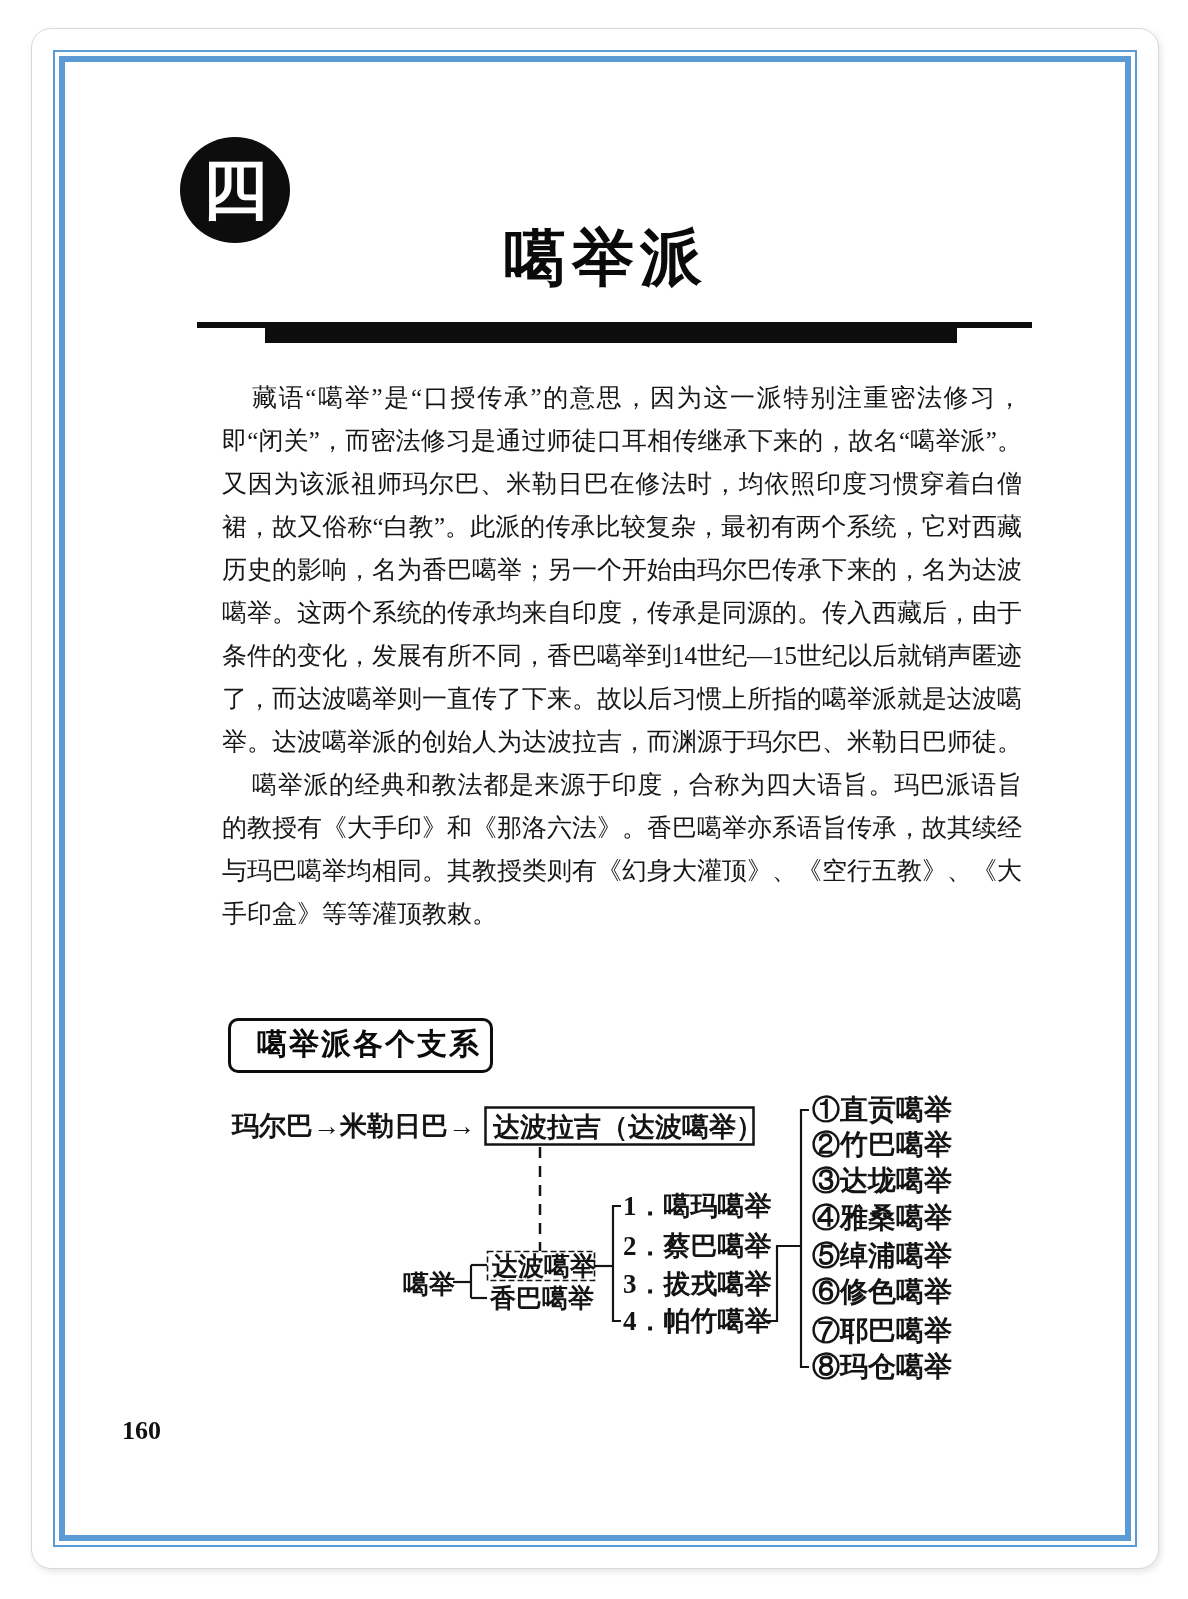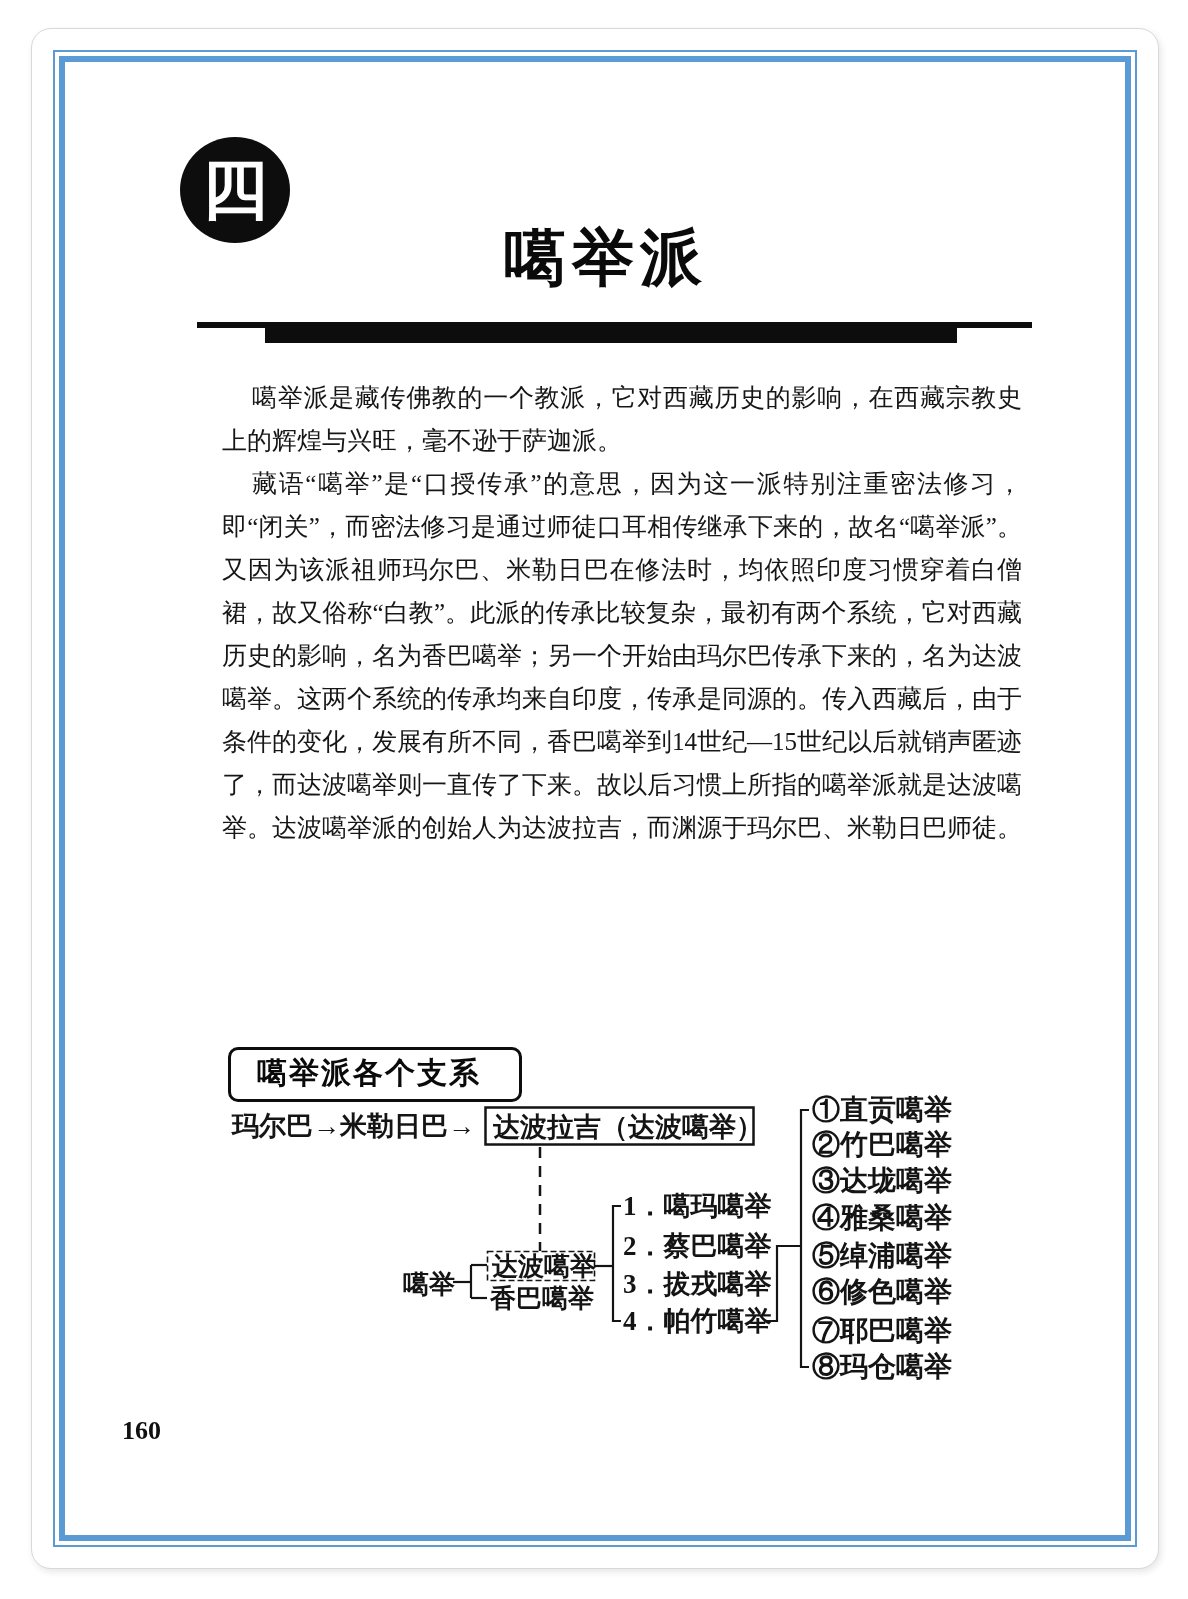--- a/index.html
+++ b/index.html
@@ -45,23 +45,23 @@
   .rule-thick{
     position:absolute;left:265px;top:328px;width:692px;height:15px;background:#0d0d0d;
   }
   .body-text{
     position:absolute;left:222px;top:376px;width:800px;
     font-size:25px;line-height:43px;text-align:justify;
     color:#161616;
   }
   .body-text p{margin:0;text-indent:1.2em;}
   .section-box{
-    position:absolute;left:228px;top:1047px;
+    position:absolute;left:228px;top:1018px;
     border:3px solid #0d0d0d;border-radius:10px;
-    padding:3px 38px 5px 26px;
+    padding:3px 9px 5px 26px;
     font-family:"Liberation Sans", sans-serif;
     font-size:30px;font-weight:bold;color:#0a0a0a;letter-spacing:2px;
   }
   .diagram{
     position:absolute;left:195px;top:1075px;width:760px;height:330px;
   }
   .diagram text{
     font-family:"Liberation Serif", serif;
     font-weight:bold;fill:#141414;
   }
@@ -88,22 +88,22 @@
 <div class="chapter-badge">
   <span>四</span>
 </div>
 
 <h1 class="page-title">噶举派</h1>
 
 <div class="rule-thin"></div>
 <div class="rule-thick"></div>
 
 <div class="body-text">
-  <p>噶举派是藏传佛教的一个教派，它对西藏历史的影响，在西藏宗教史上的辉煌与兴旺，毫不逊于萨迦派。</p>
   <p>藏语“噶举”是“口授传承”的意思，因为这一派特别注重密法修习，即“闭关”，而密法修习是通过师徒口耳相传继承下来的，故名“噶举派”。又因为该派祖师玛尔巴、米勒日巴在修法时，均依照印度习惯穿着白僧裙，故又俗称“白教”。此派的传承比较复杂，最初有两个系统，它对西藏历史的影响，名为香巴噶举；另一个开始由玛尔巴传承下来的，名为达波噶举。这两个系统的传承均来自印度，传承是同源的。传入西藏后，由于条件的变化，发展有所不同，香巴噶举到14世纪—15世纪以后就销声匿迹了，而达波噶举则一直传了下来。故以后习惯上所指的噶举派就是达波噶举。达波噶举派的创始人为达波拉吉，而渊源于玛尔巴、米勒日巴师徒。</p>
+  <p>噶举派的经典和教法都是来源于印度，合称为四大语旨。玛巴派语旨的教授有《大手印》和《那洛六法》。香巴噶举亦系语旨传承，故其续经与玛巴噶举均相同。其教授类则有《幻身大灌顶》、《空行五教》、《大手印盒》等等灌顶教敕。</p>
 </div>
 
 <div class="section-box">
   <span>噶举派各个支系</span>
 </div>
 
 <svg class="diagram" width="760" height="330" viewBox="0 0 760 330" xmlns="http://www.w3.org/2000/svg">
 
   <text class="t27" x="37" y="60">玛尔巴→米勒日巴→</text>
   <rect x="290.5" y="32.5" width="268" height="37" stroke-width="2.5"></rect>

